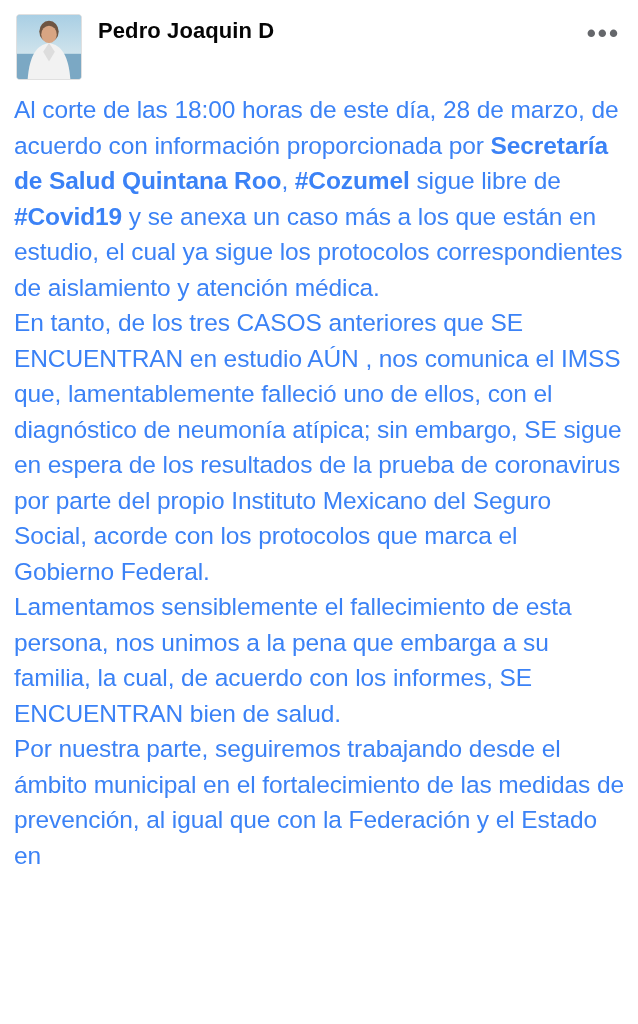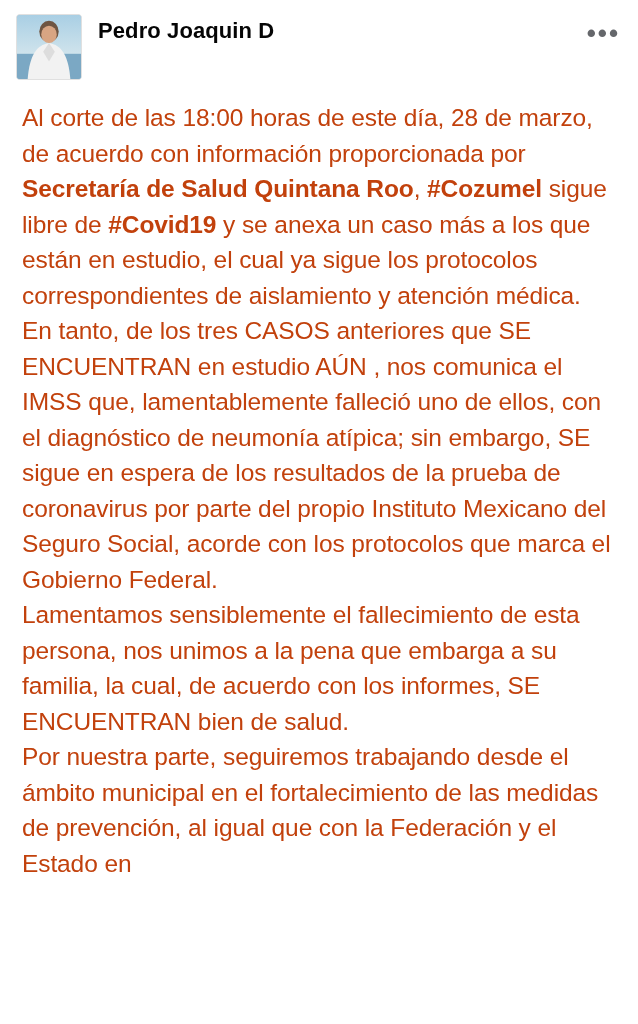--- a/index.html
+++ b/index.html
@@ -85,24 +85,24 @@
     cursor: pointer;
     user-select: none;
   }
   .post-body {
     padding: 4px 14px 0 14px;
     box-sizing: border-box;
   }
   .post-text {
     font-size: 24.5px;
     line-height: 35.5px;
-    color: #c2410c;
+    color: #3b82f6;
     white-space: pre-wrap;
     word-wrap: break-word;
-    margin: 8px;
+    margin: 0;
     letter-spacing: -0.1px;
   }
   .post-text b { font-weight: bold; }
   .fade-bottom {
     position: absolute;
     left: 0;
     right: 0;
     bottom: 0;
     height: 18px;
     background: linear-gradient(to bottom, rgba(255,255,255,0) 0%, rgba(255,255,255,0.9) 70%, #ffffff 100%);

